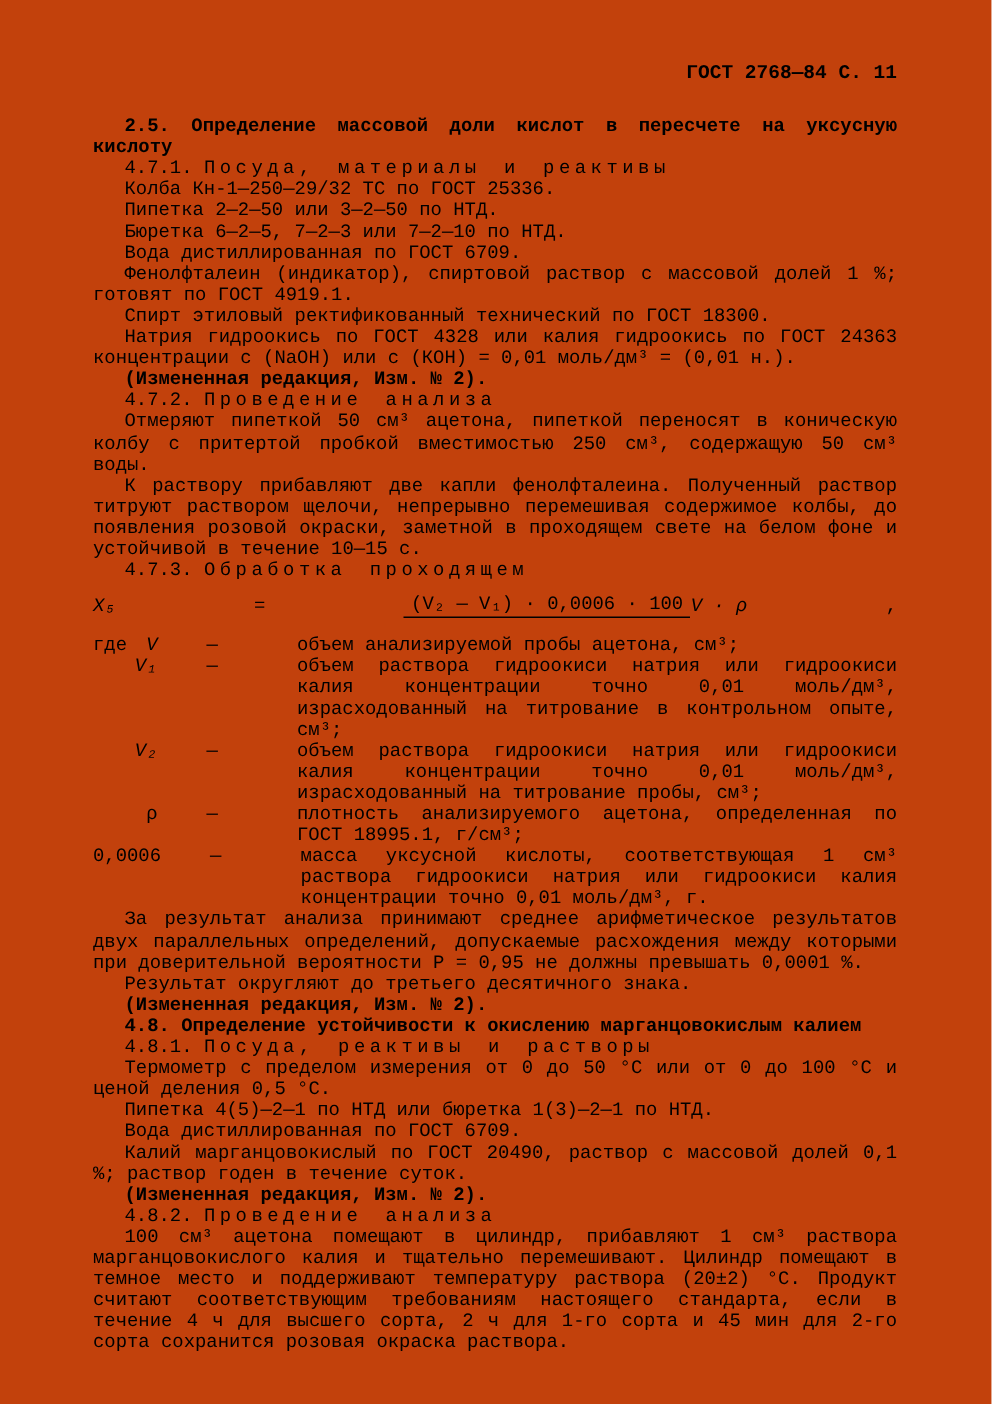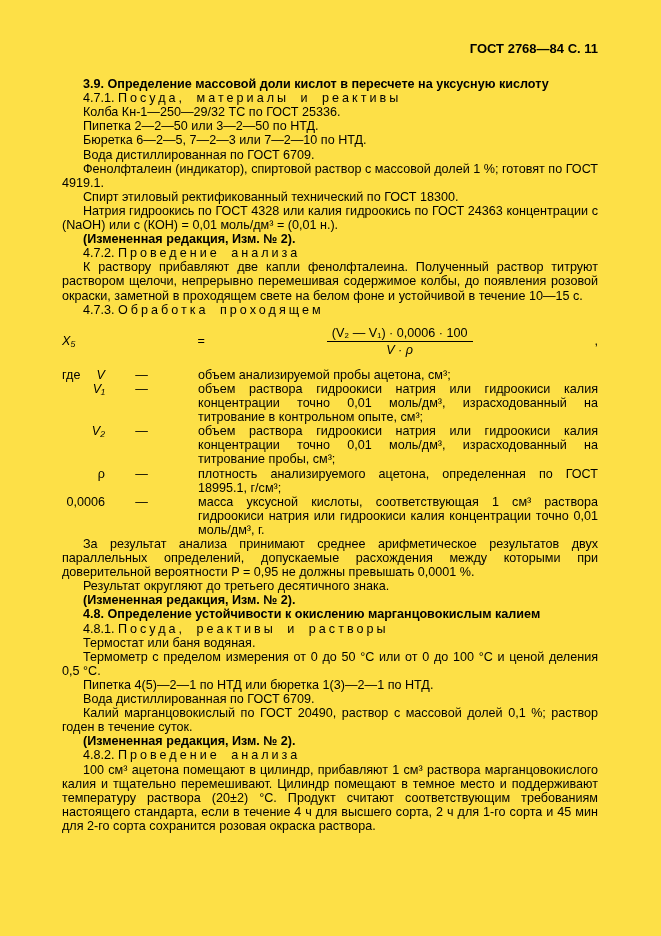--- a/index.html
+++ b/index.html
@@ -1,22 +1,22 @@
 <!DOCTYPE html>
 <html lang="ru"><head>
 <meta charset="utf-8">
 <style>
   html,body{margin:0;padding:0;background:#ffffff;}
   .page{
     position:relative;
     width:661px;height:936px;
-    background:#fde047;
+    background:#c2410c;
     box-sizing:border-box;
     padding:42px 63px 0 62px;
-    font-family:Liberation Sans, sans-serif;
+    font-family:Liberation Mono, monospace;
     font-size:12.6px;
     line-height:14.1px;
     color:#000;
     overflow:hidden;
   }
   .header{
     font-weight:bold;
     text-align:right;
     font-size:13px;
     margin:0 0 21px 0;
@@ -30,50 +30,51 @@
   .spaced-head{margin:0;text-indent:21px;white-space:nowrap;}
   .spaced-head .sp{letter-spacing:3px;word-spacing:5px;}
   .formula{
     display:flex;
     justify-content:space-between;
     align-items:center;
     gap:6px;
     margin:9px 0 11px 0;
   }
   .it{font-style:italic;}
-  .frac{display:inline-flex;flex-direction:column;text-align:center;vertical-align:middle;}
+  .frac{display:inline-flex;flex-direction:row;text-align:center;vertical-align:middle;}
   .frac .fnum{display:block;border-bottom:1px solid #000;padding:0 5px 1px 5px;}
   .frac .fden{display:block;padding-top:1px;}
   .def-row{display:flex;margin:0;gap:28px;}
   .def-term{flex:0 0 43px;display:flex;justify-content:space-between;}
   .def-dash{flex:0 0 17px;text-align:center;}
   .def-text{flex:1;text-align:justify;margin-left:20px;}
 </style>
 </head>
 <body>
 
 <div class="page">
 
   <p class="header">ГОСТ 2768—84 С. 11</p>
 
-  <p class="para bold">3.9. Определение массовой доли кислот в пересчете на уксусную кислоту</p>
+  <p class="para bold">2.5. Определение массовой доли кислот в пересчете на уксусную кислоту</p>
 
   <p class="spaced-head"><span>4.7.1.</span> <span class="sp">Посуда, материалы и реактивы</span></p>
 
   <p class="para">Колба Кн-1—250—29/32 ТС по ГОСТ 25336.</p>
   <p class="para">Пипетка 2—2—50 или 3—2—50 по НТД.</p>
   <p class="para">Бюретка 6—2—5, 7—2—3 или 7—2—10 по НТД.</p>
   <p class="para">Вода дистиллированная по ГОСТ 6709.</p>
   <p class="para">Фенолфталеин (индикатор), спиртовой раствор с массовой долей 1 %; готовят по ГОСТ 4919.1.</p>
   <p class="para">Спирт этиловый ректификованный технический по ГОСТ 18300.</p>
   <p class="para">Натрия гидроокись по ГОСТ 4328 или калия гидроокись по ГОСТ 24363 концентрации с (NaOH) или с (КОН) = 0,01 моль/дм³ = (0,01 н.).</p>
   <p class="para bold">(Измененная редакция, Изм. № 2).</p>
 
   <p class="spaced-head"><span>4.7.2.</span> <span class="sp">Проведение анализа</span></p>
 
+  <p class="para">Отмеряют пипеткой 50 см³ ацетона, пипеткой переносят в коническую колбу с притертой пробкой вместимостью 250 см³, содержащую 50 см³ воды.</p>
   <p class="para">К раствору прибавляют две капли фенолфталеина. Полученный раствор титруют раствором щелочи, непрерывно перемешивая содержимое колбы, до появления розовой окраски, заметной в проходящем свете на белом фоне и устойчивой в течение 10—15 с.</p>
 
   <p class="spaced-head"><span>4.7.3.</span> <span class="sp">Обработка проходящем</span></p>
 
 
   <div class="formula">
     <span class="it">X₅</span>
     <span>=</span>
     <span class="frac">
         <span class="fnum">(V₂ — V₁) · 0,0006 · 100</span>
@@ -124,21 +125,20 @@
   </div>
 
   <p class="para">За результат анализа принимают среднее арифметическое результатов двух параллельных определений, допускаемые расхождения между которыми при доверительной вероятности P = 0,95 не должны превышать 0,0001 %.</p>
   <p class="para">Результат округляют до третьего десятичного знака.</p>
   <p class="para bold">(Измененная редакция, Изм. № 2).</p>
 
   <p class="para bold">4.8. Определение устойчивости к окислению марганцовокислым калием</p>
 
   <p class="spaced-head"><span>4.8.1.</span> <span class="sp">Посуда, реактивы и растворы</span></p>
 
-  <p class="para">Термостат или баня водяная.</p>
   <p class="para">Термометр с пределом измерения от 0 до 50 °С или от 0 до 100 °С и ценой деления 0,5 °С.</p>
   <p class="para">Пипетка 4(5)—2—1 по НТД или бюретка 1(3)—2—1 по НТД.</p>
   <p class="para">Вода дистиллированная по ГОСТ 6709.</p>
   <p class="para">Калий марганцовокислый по ГОСТ 20490, раствор с массовой долей 0,1 %; раствор годен в течение суток.</p>
   <p class="para bold">(Измененная редакция, Изм. № 2).</p>
 
   <p class="spaced-head"><span>4.8.2.</span> <span class="sp">Проведение анализа</span></p>
 
   <p class="para">100 см³ ацетона помещают в цилиндр, прибавляют 1 см³ раствора марганцовокислого калия и тщательно перемешивают. Цилиндр помещают в темное место и поддерживают температуру раствора (20±2) °С. Продукт считают соответствующим требованиям настоящего стандарта, если в течение 4 ч для высшего сорта, 2 ч для 1-го сорта и 45 мин для 2-го сорта сохранится розовая окраска раствора.</p>
 

